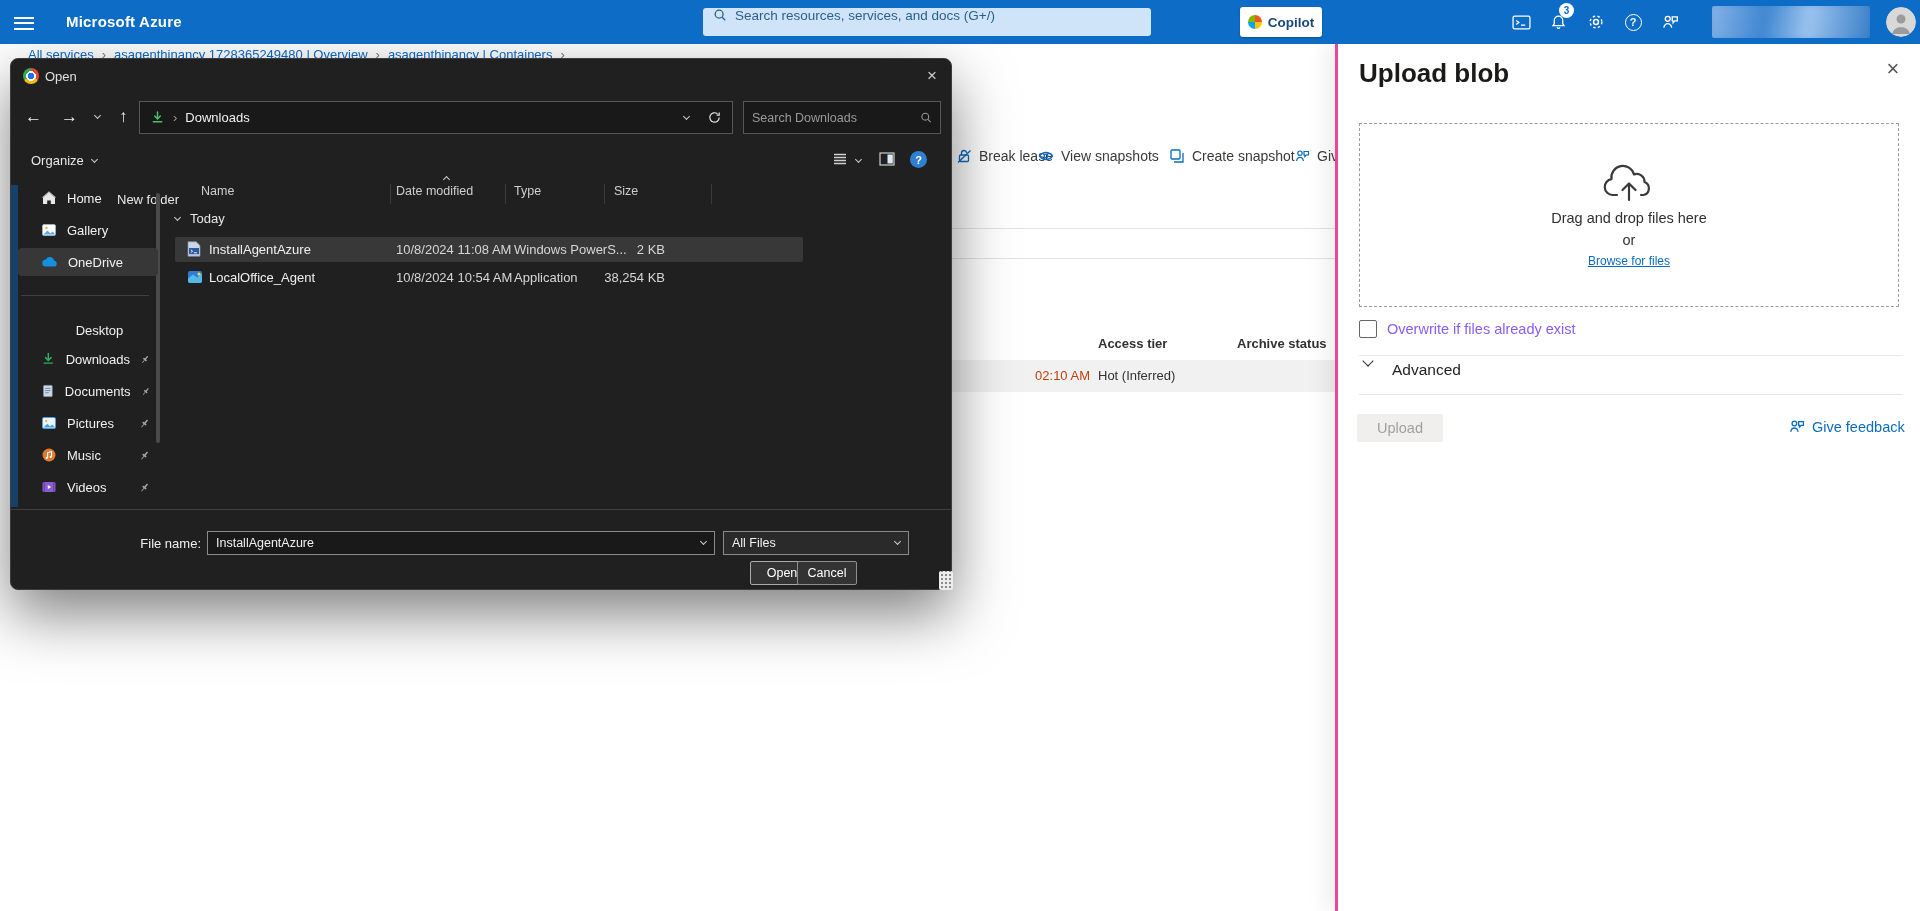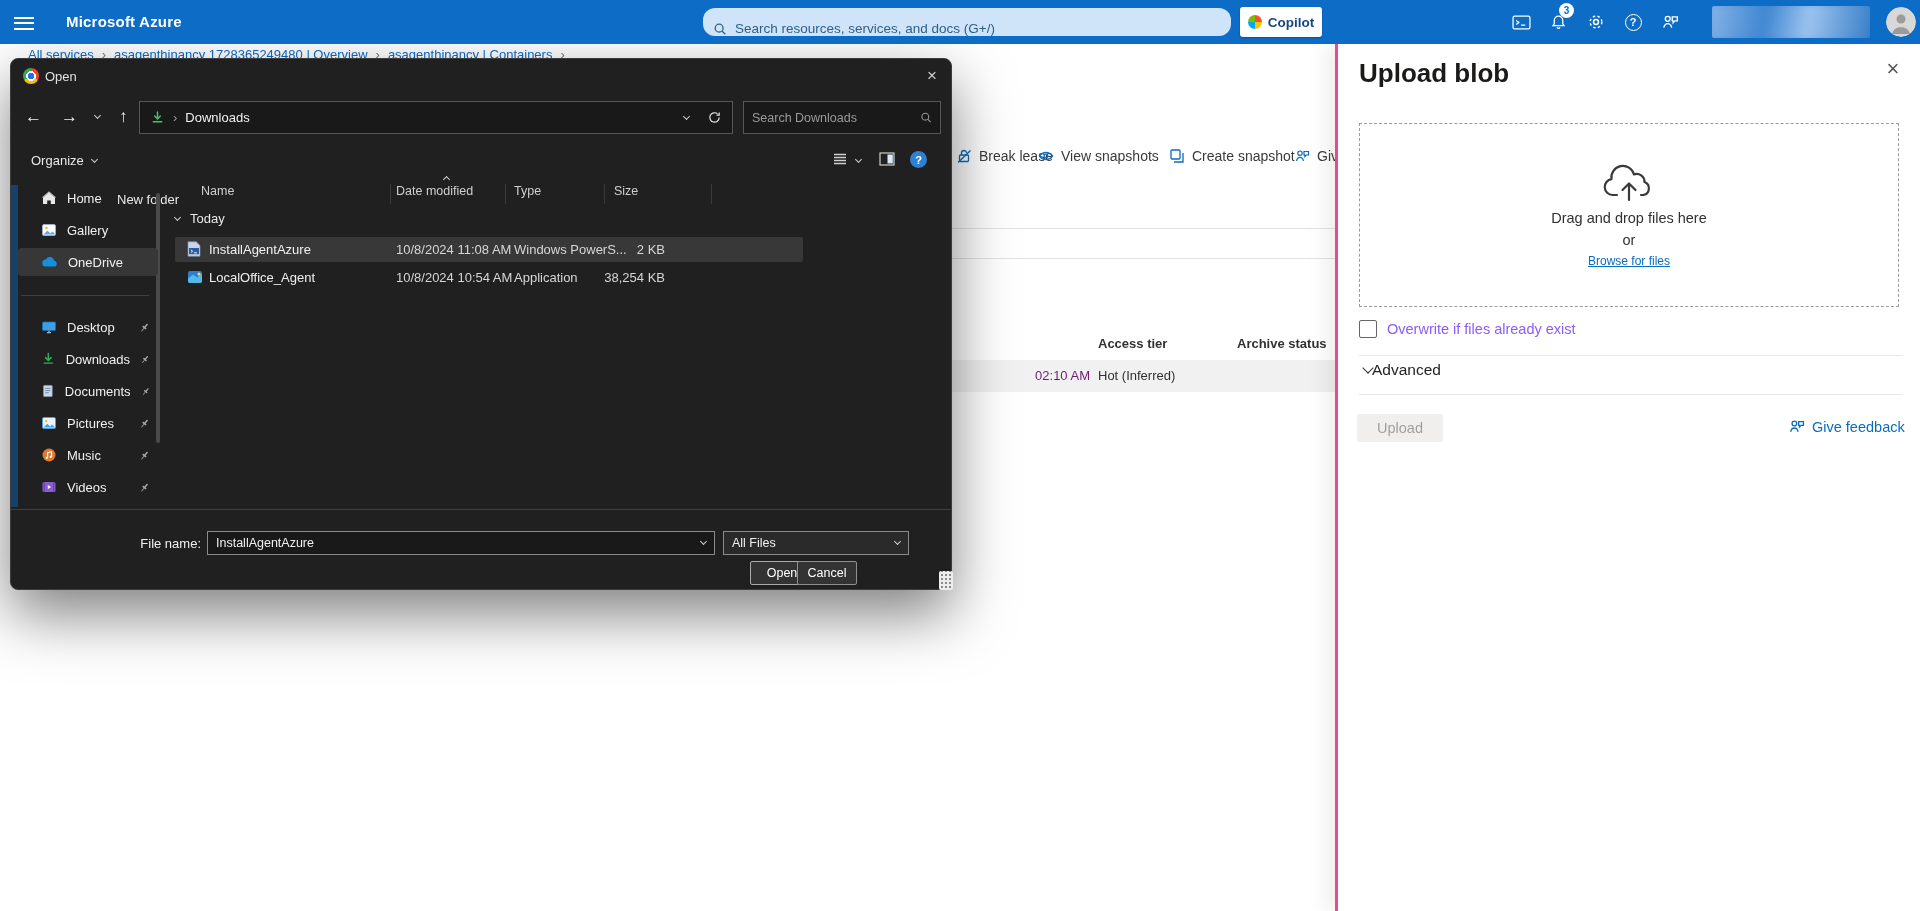--- a/index.html
+++ b/index.html
@@ -4,21 +4,21 @@
 <style>
   * { margin:0; padding:0; box-sizing:border-box; }
   body { font-family:"Liberation Sans", sans-serif; background:#ffffff; }
   .stage { position:relative; width:1920px; height:911px; background:#ffffff; overflow:hidden; }
 
   
   .top-bar { position:absolute; left:0; top:0; width:1920px; height:44px; background:#0d6cc6; z-index:20; }
   .hamburger { position:absolute; left:14px; top:13px; width:22px; height:18px; cursor:pointer; }
   .hamburger span { display:block; width:20px; height:2px; background:#fff; margin:3.5px 0; }
   .brand { position:absolute; left:66px; top:13px; color:#fff; font-size:15px; font-weight:700; letter-spacing:.2px; }
-  .global-search { position:absolute; left:703px; top:8px; width:528px; height:28px; background:#cfe4f8; border-radius:12px; display:flex; align-items:flex-end; padding:0 10px; color:#2c5f8a; }
+  .global-search { position:absolute; left:703px; top:8px; width:448px; height:28px; background:#cfe4f8; border-radius:3px; display:flex; align-items:flex-start; padding:0 10px; color:#2c5f8a; }
   .global-search svg { flex:0 0 auto; margin-right:8px; }
   .global-search input { border:none; outline:none; background:transparent; color:#2c5f8a; font-size:13.5px; width:100%; font-family:inherit; }
   .global-search input::placeholder { color:#2c5f8a; opacity:1; }
   .copilot-btn { position:absolute; left:1240px; top:7px; width:82px; height:30px; background:#fff; border-radius:3px; display:flex; align-items:center; justify-content:center; gap:6px; box-shadow:0 1px 2px rgba(0,0,0,.25); cursor:pointer; }
   .copilot-logo { width:14px; height:14px; border-radius:50%; background:conic-gradient(#f35325 0 25%, #ffc300 25% 50%, #05a6f0 50% 75%, #7fba00 75% 100%); }
   .copilot-btn span { font-size:13.5px; color:#17477e; font-weight:700; }
   .top-icon { position:absolute; top:6px; width:32px; height:32px; display:flex; align-items:center; justify-content:center; cursor:pointer; }
   .help-ring { width:17px; height:17px; border:1.5px solid #fff; border-radius:50%; color:#fff; font-size:11px; font-weight:700; display:flex; align-items:center; justify-content:center; }
   .bell-badge { position:absolute; left:17px; top:-3px; width:15px; height:15px; background:#fff; border-radius:50%; color:#0d6cc6; font-size:10px; font-weight:700; display:flex; align-items:center; justify-content:center; }
   .account-blur { position:absolute; left:1712px; top:6px; width:158px; height:32px; border-radius:2px; overflow:hidden; cursor:pointer; }
@@ -29,35 +29,35 @@
   .breadcrumb { position:absolute; left:28px; top:47px; display:flex; gap:8px; font-size:13px; white-space:nowrap; z-index:1; }
   .breadcrumb .bc-link { color:#0b6bcb; cursor:pointer; }
   .breadcrumb .bc-sep { color:#7a7a7a; }
 
   
   .page-toolbar { position:absolute; left:950px; top:140px; width:385px; height:36px; overflow:hidden; z-index:1; }
   .pt-item { position:absolute; top:8px; display:flex; gap:7px; font-size:14px; color:#3b3a39; cursor:pointer; white-space:nowrap; }
   .hdiv { position:absolute; height:1px; background:#e3e3e3; z-index:1; }
   .tbl-header { position:absolute; top:336px; font-size:13px; font-weight:700; color:#323130; z-index:1; cursor:pointer; }
   .tbl-row { position:absolute; left:952px; top:360px; width:383px; height:32px; background:#f1f1f1; z-index:1; cursor:pointer; }
-  .tbl-row .frag { position:absolute; right:245px; top:8px; font-size:13px; color:#701a75; }
+  .tbl-row .frag { position:absolute; right:245px; top:8px; font-size:13px; color:#c2410c; }
   .tbl-row .tier { position:absolute; left:146px; top:8px; font-size:13px; color:#323130; }
 
   
   .panel { position:absolute; left:1335px; top:44px; width:706px; height:867px; background:#fff; border-left:3px solid #ec4899; box-shadow:-8px 0 20px rgba(0,0,0,.08); z-index:5; }
   .panel-title { position:absolute; left:21px; top:14px; font-size:26px; font-weight:700; color:#1b1a19; }
   .panel-close { position:absolute; left:540px; top:10px; width:30px; height:30px; font-size:22px; color:#555; display:flex; align-items:center; justify-content:center; cursor:pointer; }
   .dropzone { position:absolute; left:21px; top:79px; width:540px; height:184px; border:1px dashed #9b9b9b; display:flex; flex-direction:column; align-items:center; justify-content:center; gap:6px; cursor:pointer; }
   .dz-line { font-size:14.5px; color:#323130; }
   .dz-link { font-size:12px; color:#0a6cbe; text-decoration:underline; cursor:pointer; }
   .chk-row { position:absolute; left:21px; top:276px; display:flex; align-items:center; gap:10px; cursor:pointer; }
   .chk-box { width:18px; height:18px; border:1px solid #666; border-radius:2px; background:#fff; }
   .chk-label { font-size:14.5px; color:#8b5cf6; }
   .panel-div { position:absolute; left:21px; width:544px; height:1px; background:#e8e8e8; }
-  .advanced { position:absolute; left:26px; top:317px; display:flex; align-items:center; gap:0; cursor:pointer; }
+  .advanced { position:absolute; left:26px; top:317px; display:flex; align-items:flex-start; gap:20px; cursor:pointer; }
   .advanced span { font-size:15.5px; color:#252423; }
   .upload-btn { position:absolute; left:19px; top:370px; width:86px; height:28px; background:#f0efee; color:#a19f9d; font-size:14.5px; display:flex; align-items:center; justify-content:center; border-radius:2px; }
   .feedback { position:absolute; left:450px; top:374px; display:flex; align-items:center; gap:7px; color:#0a6cbe; font-size:14.5px; cursor:pointer; }
 
   
   .chev { display:inline-block; width:8px; height:8px; border-right:1.6px solid #9a9a9a; border-bottom:1.6px solid #9a9a9a; transform:rotate(45deg); }
   .chev.up { transform:rotate(-135deg); }
   .chev.right { transform:rotate(-45deg); }
   .chev.dark { border-color:#333; }
   .chev.light { border-color:#cfcfcf; }
@@ -360,21 +360,21 @@
     </div>
     <span class="chev light small right side-expand"></span>
     <div class="side-item selected" style="top:189px;">
       <svg width="17" height="17" viewBox="0 0 16 16">
           <path d="M4.5 11.8h7.4a2.7 2.7 0 0 0 .4-5.4A4.1 4.1 0 0 0 4.6 5.1a3.3 3.3 0 0 0-.1 6.7z" fill="#1490df"></path>
         </svg>
       <span>OneDrive</span>
     </div>
     <div class="side-sep"></div>
 
-    <div class="side-item" style="top:254px;">
+    <div class="side-item" style="top:254px;flex-direction:column;">
       <svg width="16" height="16" viewBox="0 0 16 16">
           <rect x="1.5" y="3" width="13" height="8.5" rx="1" fill="#3ba0e8" stroke="#1b6fb1" stroke-width="0.8"></rect>
           <path d="M6 13.7h4M8 11.5v2.2" stroke="#a9b6c2" stroke-width="1.2"></path>
         </svg>
       <span>Desktop</span>
       <svg class="pin" width="11" height="11" viewBox="0 0 12 12">
           <g transform="rotate(40 6 6)" fill="#a8a8a8">
             <rect x="5.2" y="0.8" width="1.6" height="5.6" rx="0.8"></rect>
             <rect x="3.4" y="5.2" width="5.2" height="1.8" rx="0.9"></rect>
             <rect x="5.6" y="7" width="0.9" height="4.2"></rect>

